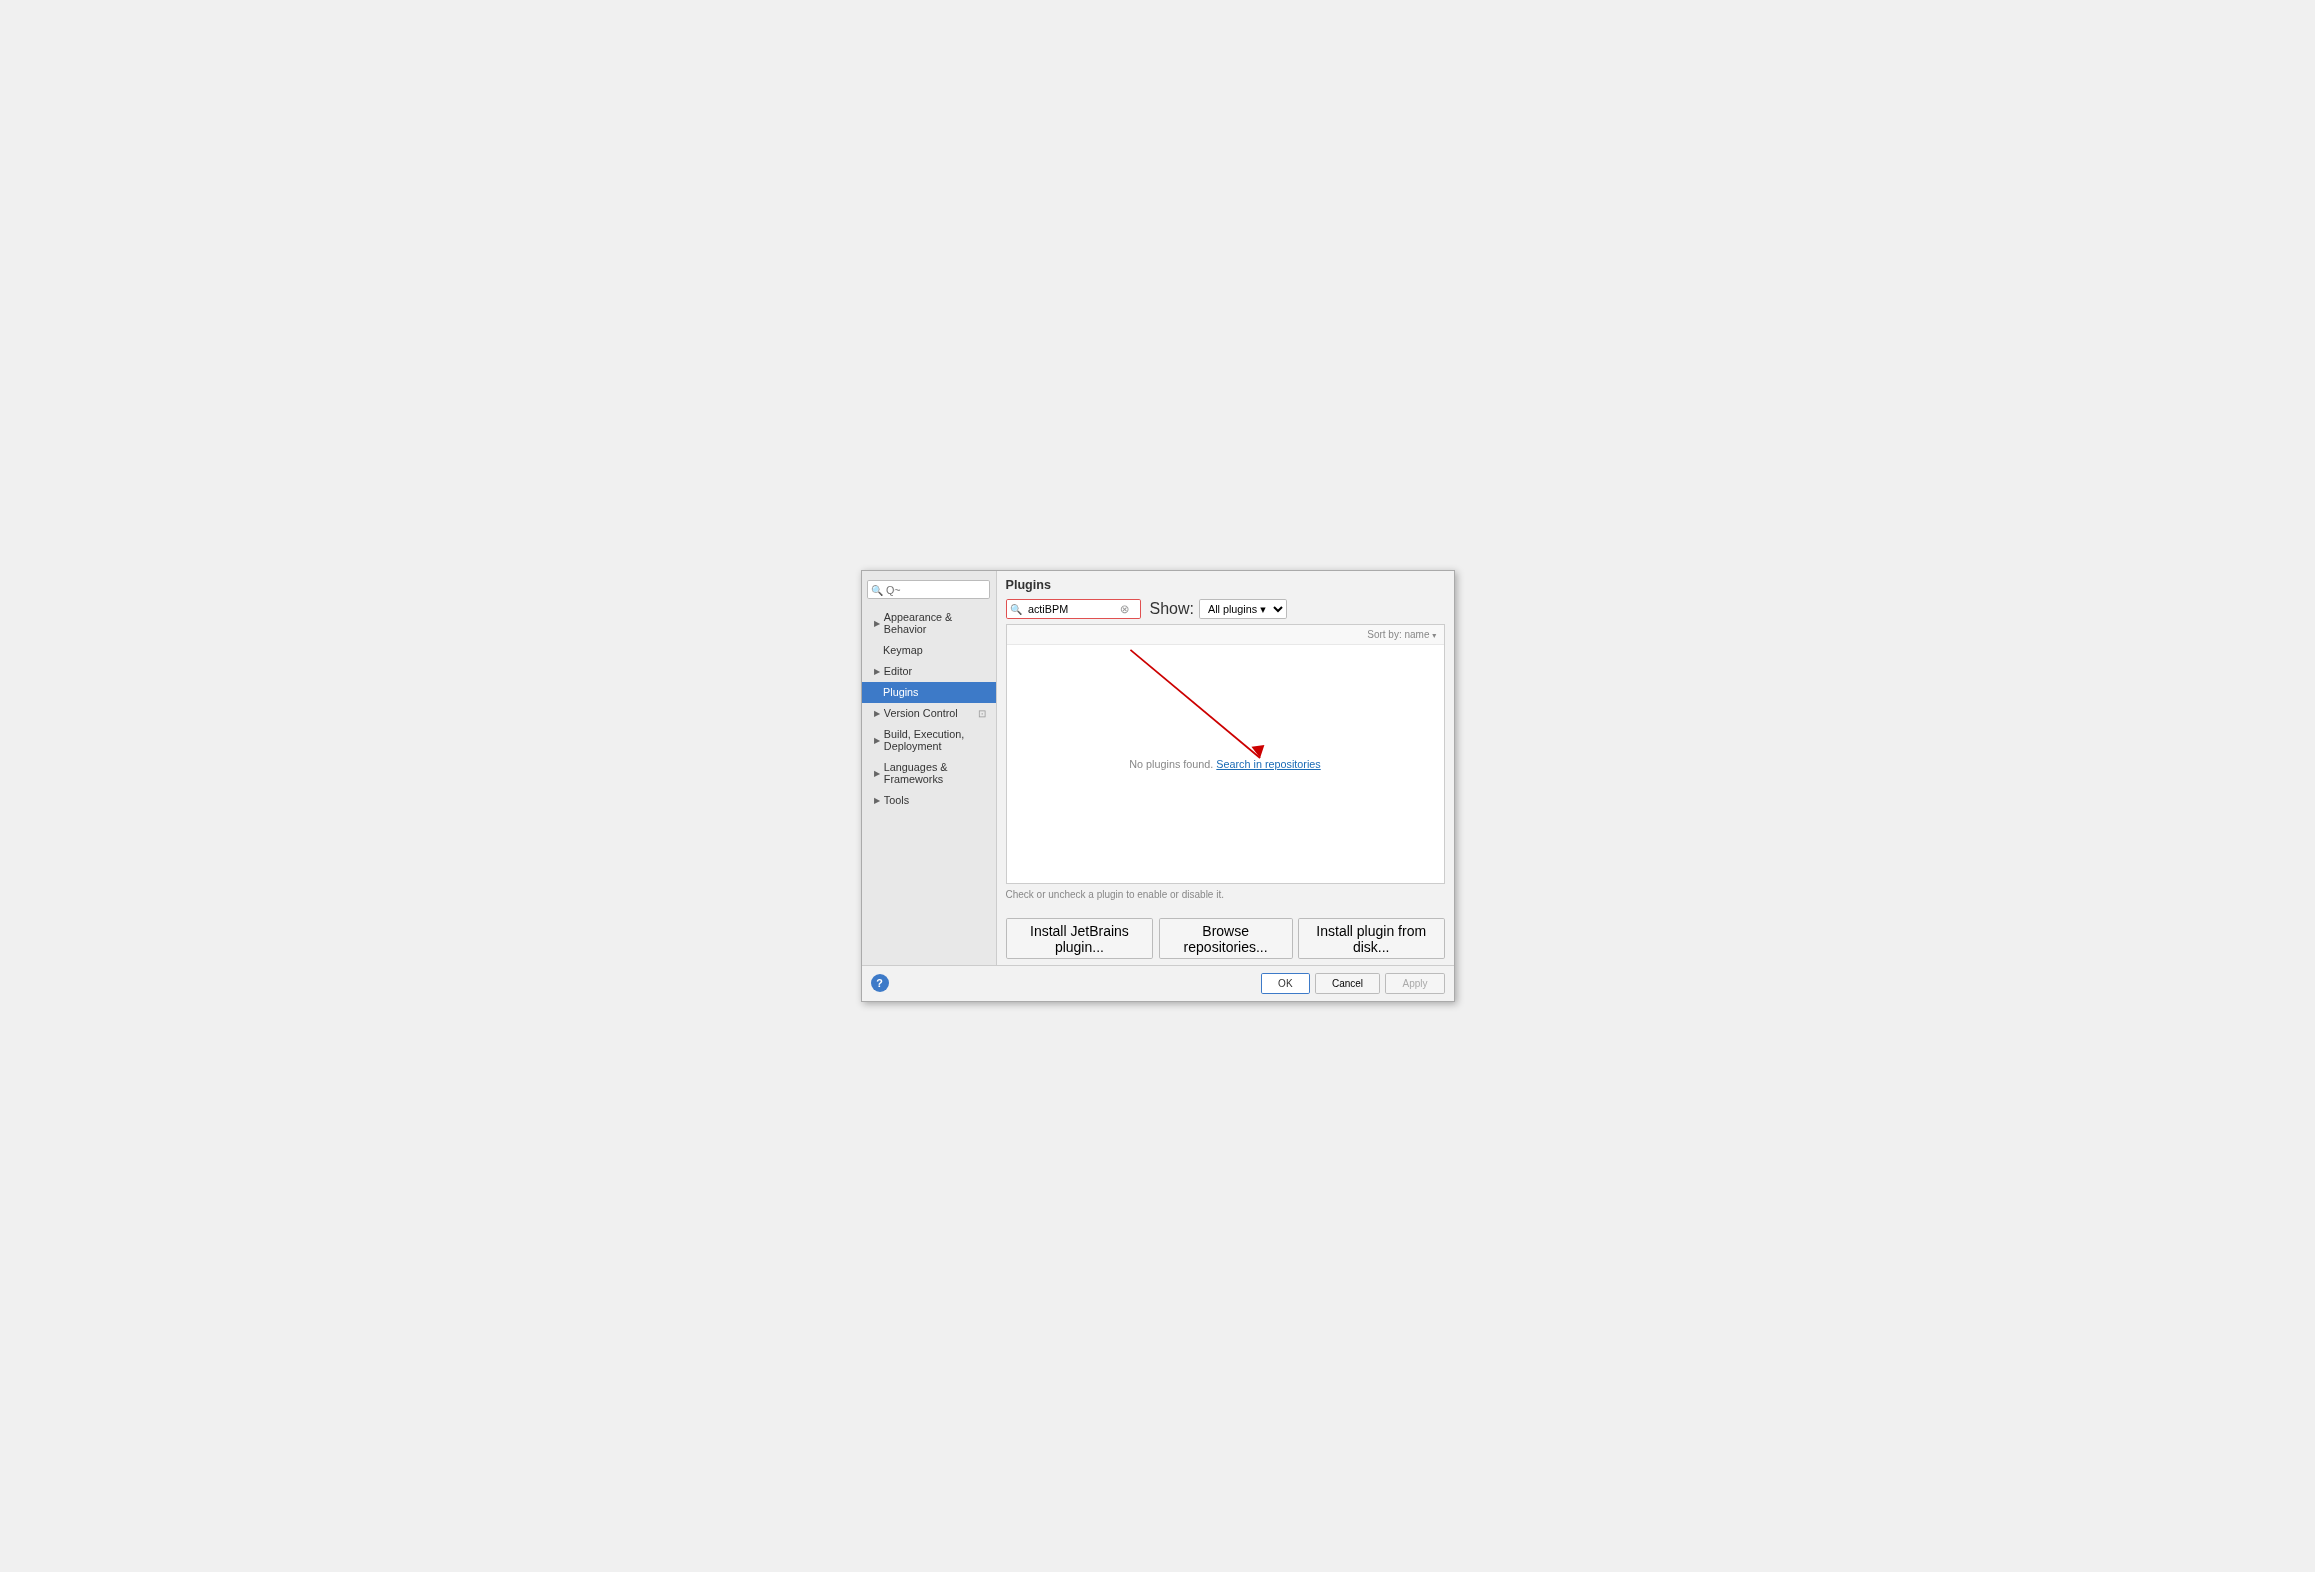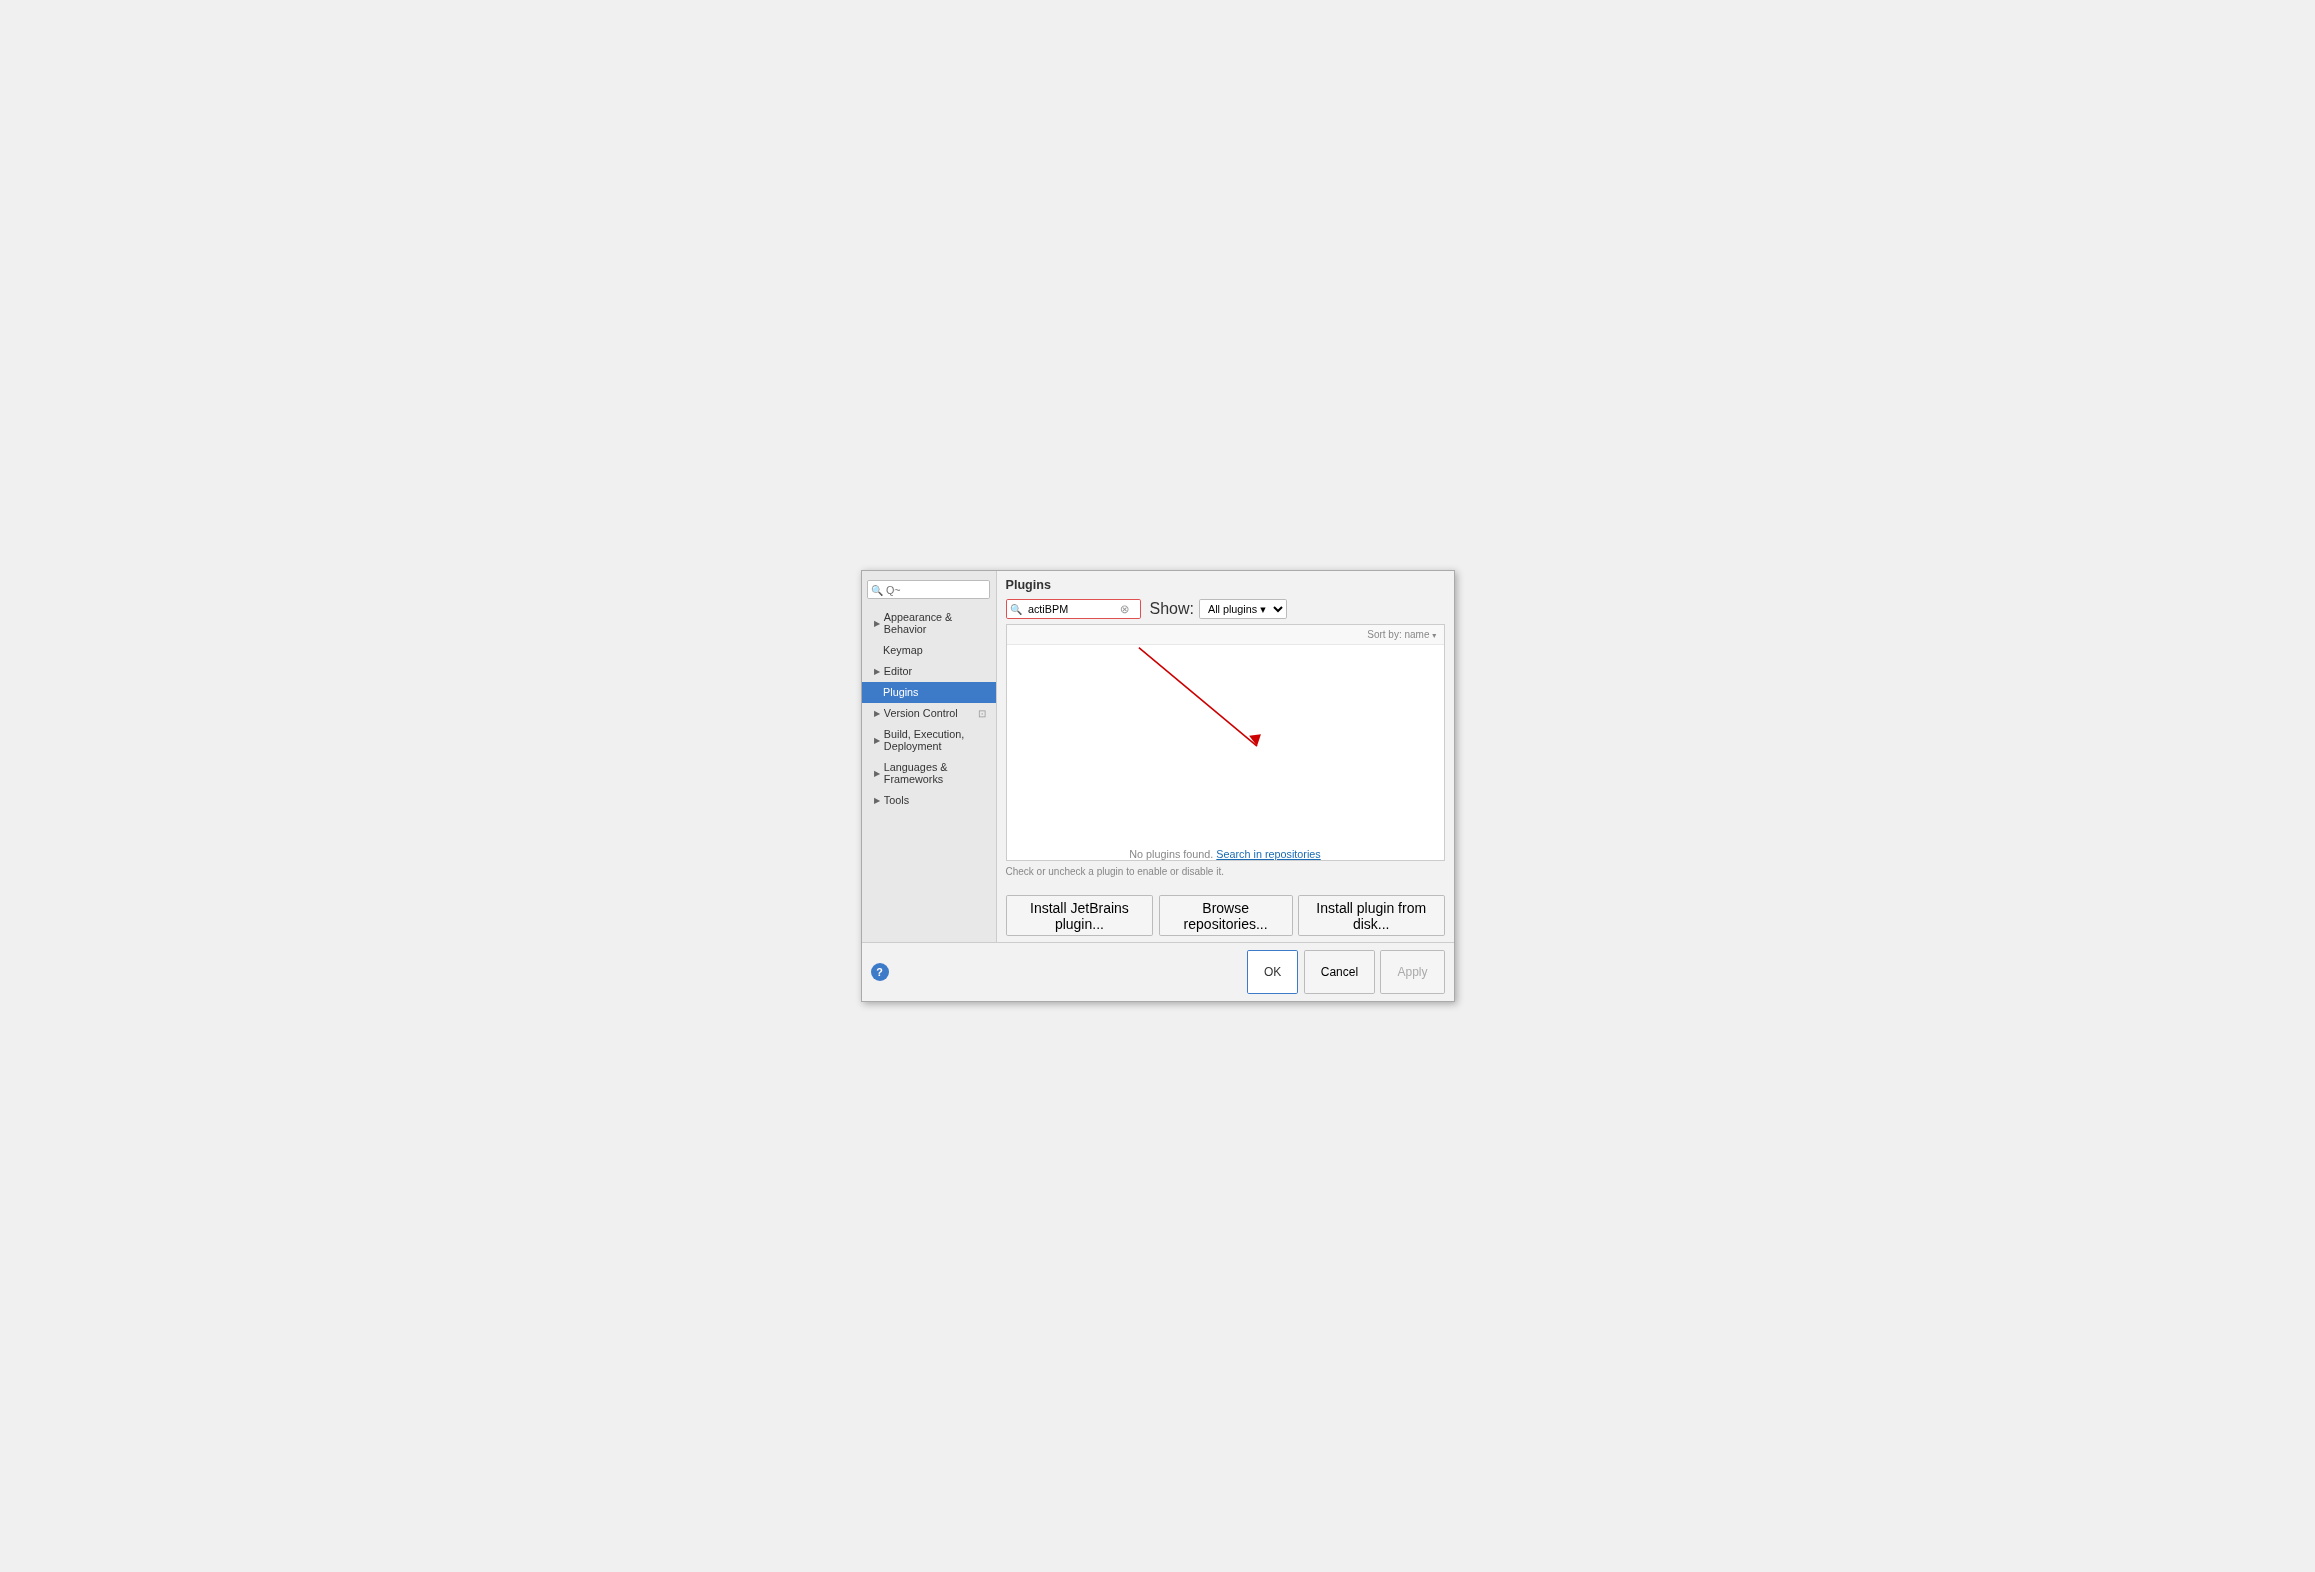--- a/index.html
+++ b/index.html
@@ -198,21 +198,21 @@
     }
     .sort-bar span {
       font-size: 10px;
       color: #888;
       cursor: pointer;
     }
     .sort-bar .arrow-down { font-size: 8px; }
     .list-content {
       flex: 1;
       display: flex;
-      align-items: flex-end;
+      align-items: center;
       justify-content: center;
     }
     .no-plugins-msg {
       font-size: 10.8px;
       color: #888;
     }
     .no-plugins-msg a {
       color: #1a6bb5;
       text-decoration: underline;
       cursor: pointer;
@@ -238,22 +238,22 @@
     .dialog-footer {
       border-top: 0.9px solid #ccc;
       padding: 7.2px 9px;
       display: flex;
       justify-content: flex-end;
       gap: 5.4px;
       align-items: center;
       background: #f2f2f2;
     }
     .footer-btn {
-      padding: 14px 16px;
-      font-size: 12px;
+      padding: 4px 16px;
+      font-size: 10px;
       border-radius: 1.8px;
       cursor: pointer;
       border: 0.9px solid #bbb;
       background: #f5f5f5;
     }
     .footer-btn.primary {
       background: white;
       border: 1.8px solid #3d7ac8;
       color: #333;
     }

